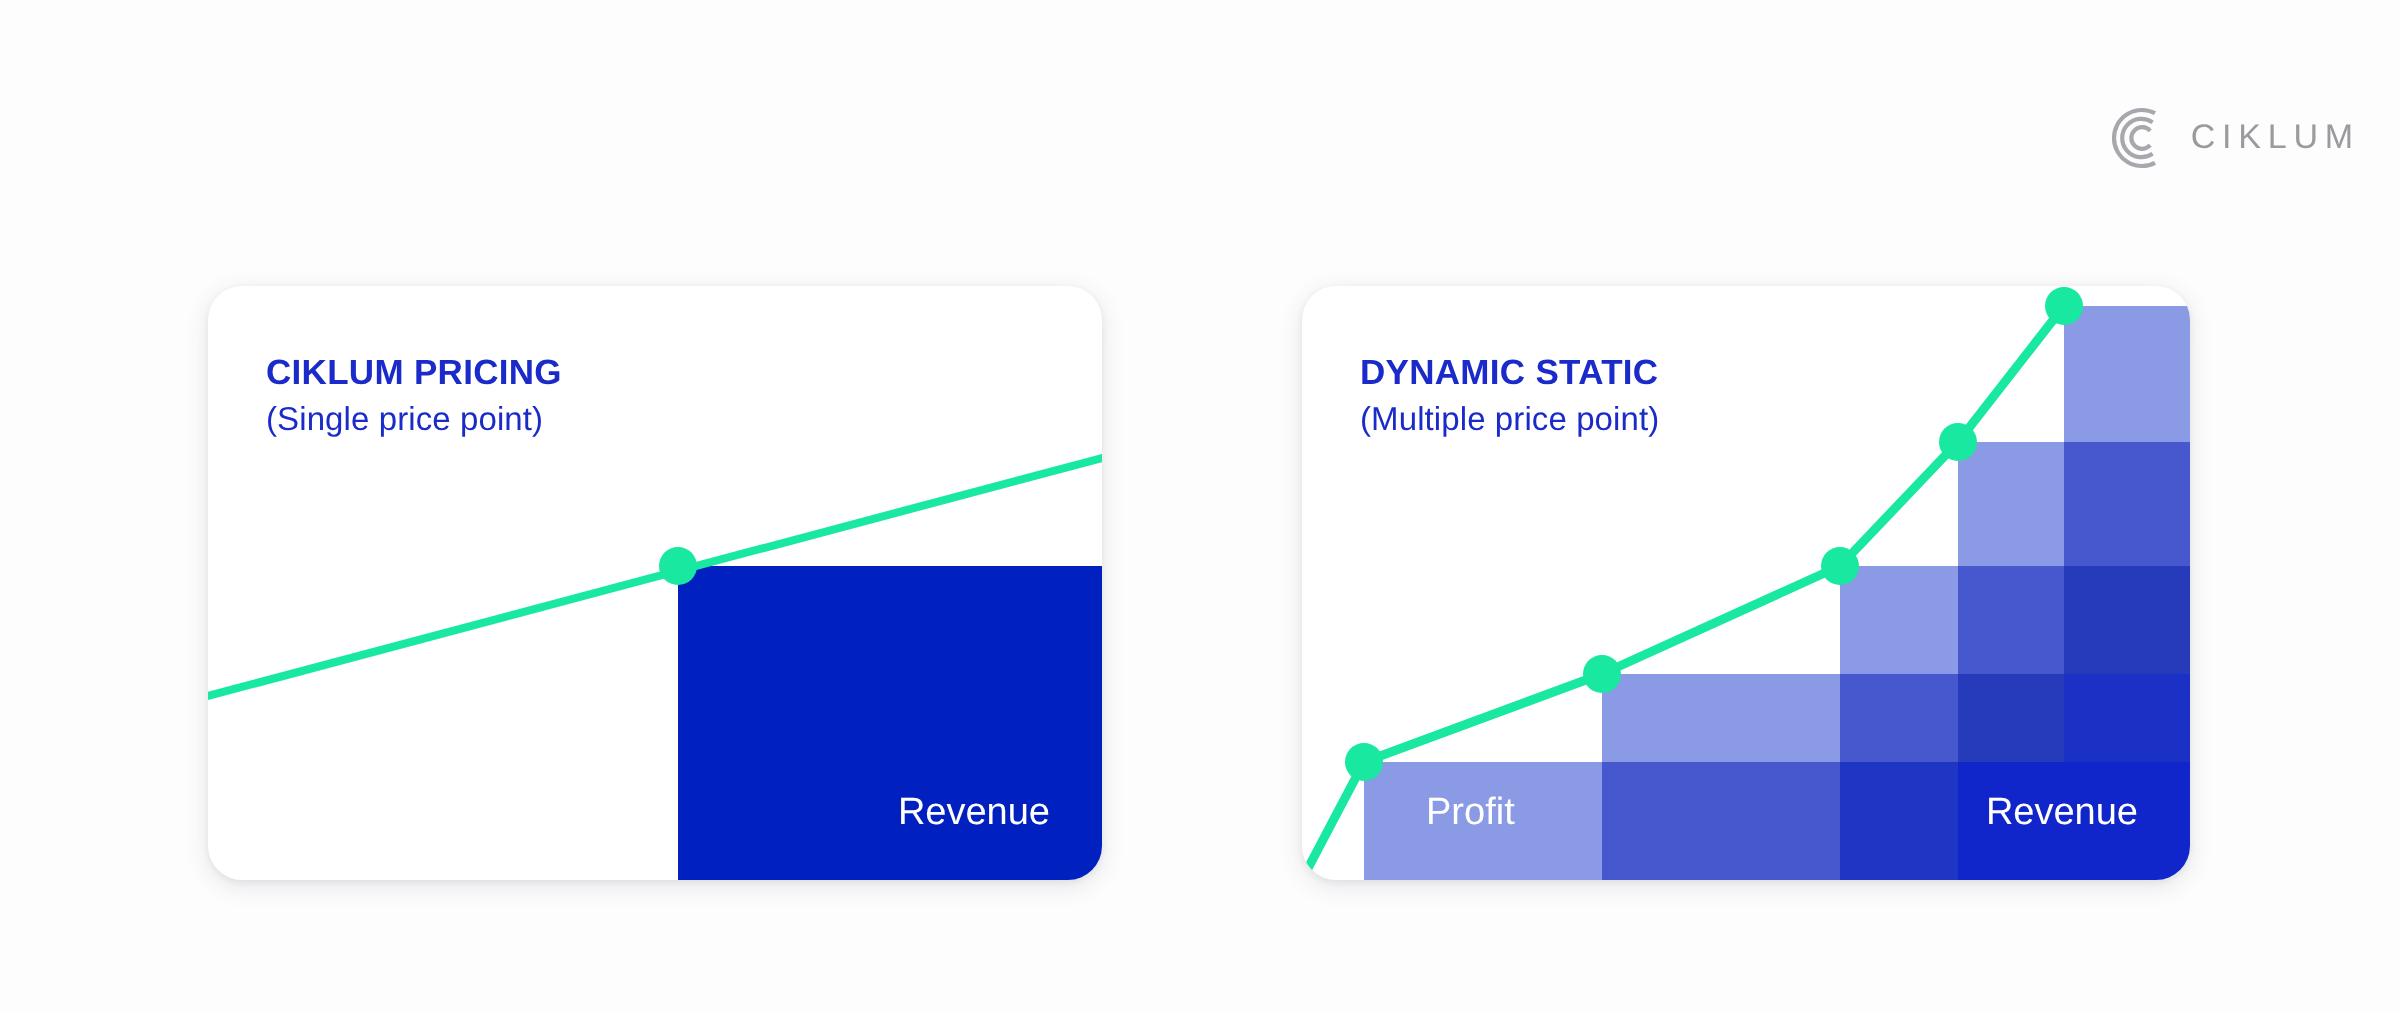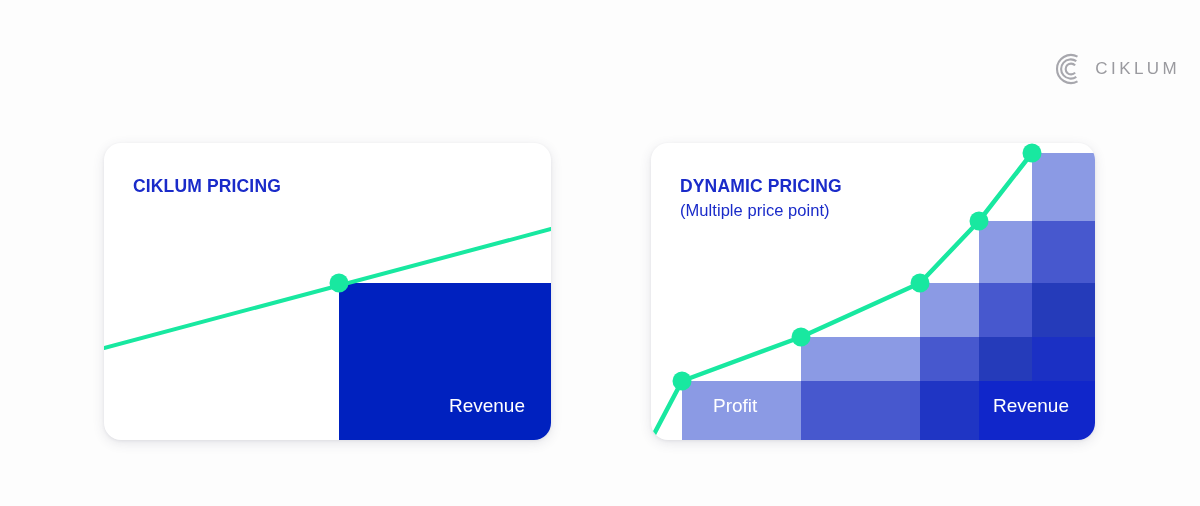--- a/index.html
+++ b/index.html
@@ -120,20 +120,21 @@
 
     <circle cx="235" cy="140" r="9.5" fill="#18e8a0"></circle>
   </svg>
 
   <svg class="chart-svg" viewBox="0 0 447 297" preserveAspectRatio="none">
     <text class="chart-label" x="421" y="269" text-anchor="end">Revenue</text>
   </svg>
 
   <div class="card-heading">
     <p class="card-title">CIKLUM PRICING</p>
+    <p class="card-subtitle">(Single price point)</p>
   </div>
 </div>
 
 <div class="card card-dynamic">
 
   <svg class="chart-svg" viewBox="0 0 444 297" preserveAspectRatio="none" aria-hidden="true">
 
     <rect x="31" y="238" width="119" height="59" fill="#8b9ae4"></rect>
 
     <rect x="150" y="194" width="119" height="44" fill="#8b9ae4"></rect>
@@ -162,16 +163,16 @@
     <circle cx="328" cy="78" r="9.5" fill="#18e8a0"></circle>
     <circle cx="381" cy="10" r="9.5" fill="#18e8a0"></circle>
   </svg>
 
   <svg class="chart-svg" viewBox="0 0 444 297" preserveAspectRatio="none">
     <text class="chart-label" x="62" y="269">Profit</text>
     <text class="chart-label" x="418" y="269" text-anchor="end">Revenue</text>
   </svg>
 
   <div class="card-heading">
-    <p class="card-title">DYNAMIC PRICING</p>
+    <p class="card-title">DYNAMIC STATIC</p>
     <p class="card-subtitle">(Multiple price point)</p>
   </div>
 </div>
 
 </body></html>

